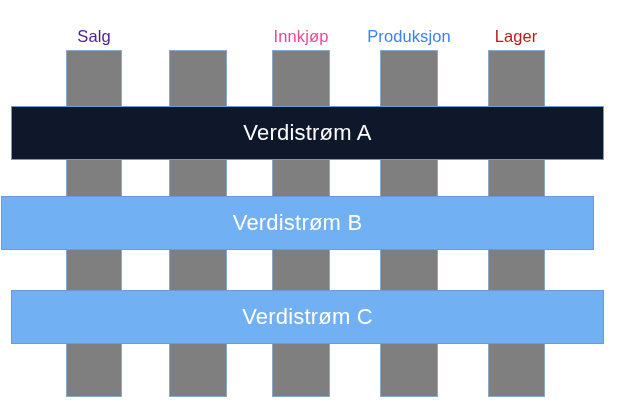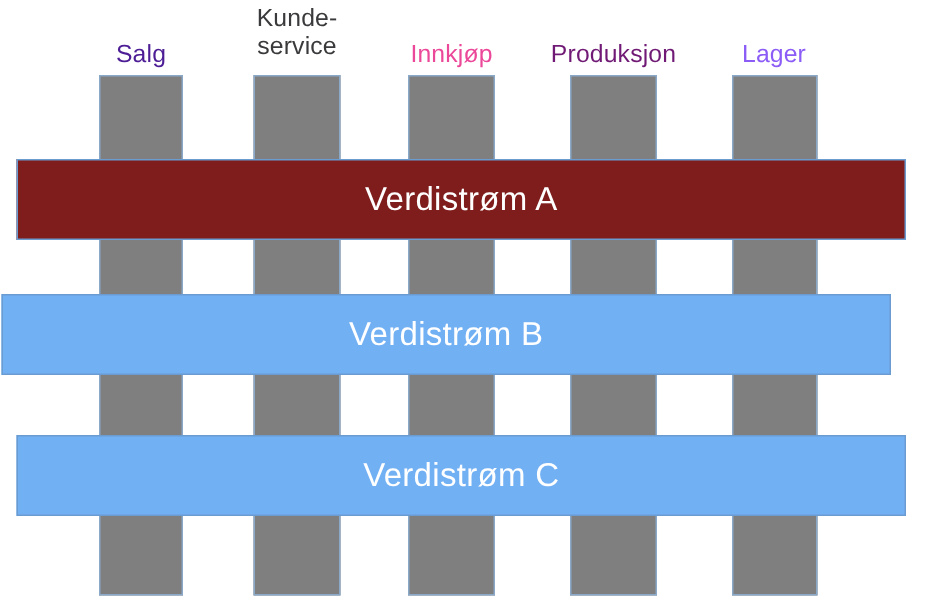--- a/index.html
+++ b/index.html
@@ -58,30 +58,28 @@
 <body>
 
 <div id="canvas" style="background: rgb(255, 255, 255);">
 
   <div class="dept-column" style="left: 66px; top: 50px; width: 56px; height: 347px; background: rgb(127, 127, 127); border-color: rgb(138, 169, 201);"></div>
   <div class="dept-column" style="left: 169px; top: 50px; width: 58px; height: 347px; background: rgb(127, 127, 127); border-color: rgb(138, 169, 201);"></div>
   <div class="dept-column" style="left: 272px; top: 50px; width: 58px; height: 347px; background: rgb(127, 127, 127); border-color: rgb(138, 169, 201);"></div>
   <div class="dept-column" style="left: 380px; top: 50px; width: 58px; height: 347px; background: rgb(127, 127, 127); border-color: rgb(138, 169, 201);"></div>
   <div class="dept-column" style="left: 488px; top: 50px; width: 57px; height: 347px; background: rgb(127, 127, 127); border-color: rgb(138, 169, 201);"></div>
 
-  <div class="stream-bar" style="left: 11px; top: 106px; width: 593px; height: 54px; background: #7f1d1d; border-color: rgb(106, 155, 209);">
+  <div class="stream-bar" style="left: 11px; top: 106px; width: 593px; height: 54px; background: #0f172a; border-color: rgb(106, 155, 209);">
     <span class="stream-label" style="color: rgb(255, 255, 255);">Verdistrøm A</span>
   </div>
   <div class="stream-bar" style="left: 1px; top: 196px; width: 593px; height: 54px; background: rgb(114, 176, 244); border-color: rgb(106, 155, 209);">
     <span class="stream-label" style="color: rgb(255, 255, 255);">Verdistrøm B</span>
   </div>
   <div class="stream-bar" style="left: 11px; top: 290px; width: 593px; height: 54px; background: rgb(114, 176, 244); border-color: rgb(106, 155, 209);">
     <span class="stream-label" style="color: rgb(255, 255, 255);">Verdistrøm C</span>
   </div>
 
   <div class="dept-label" style="left: 50px; top: 27px; width: 88px; color: #4c1d95;">Salg</div>
-  <div class="dept-label" style="left: 154px; top: 3px; width: 88px; color: rgb(58, 58, 60);">Kunde-
-service</div>
   <div class="dept-label" style="left: 257px; top: 27px; width: 88px; color: #ec4899;">Innkjøp</div>
-  <div class="dept-label" style="left: 355px; top: 27px; width: 108px; color: #701a75;">Produksjon</div>
-  <div class="dept-label" style="left: 472px; top: 27px; width: 88px; color: #8b5cf6;">Lager</div>
+  <div class="dept-label" style="left: 355px; top: 27px; width: 108px; color: #3b82f6;">Produksjon</div>
+  <div class="dept-label" style="left: 472px; top: 27px; width: 88px; color: #b91c1c;">Lager</div>
 
 </div>
 
 </body></html>

